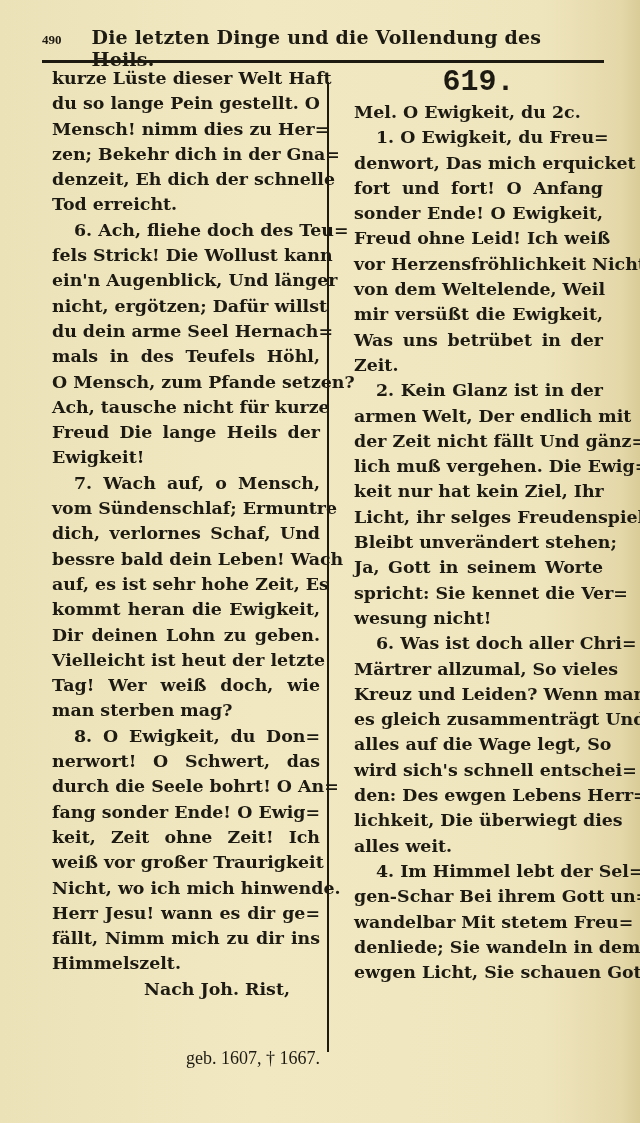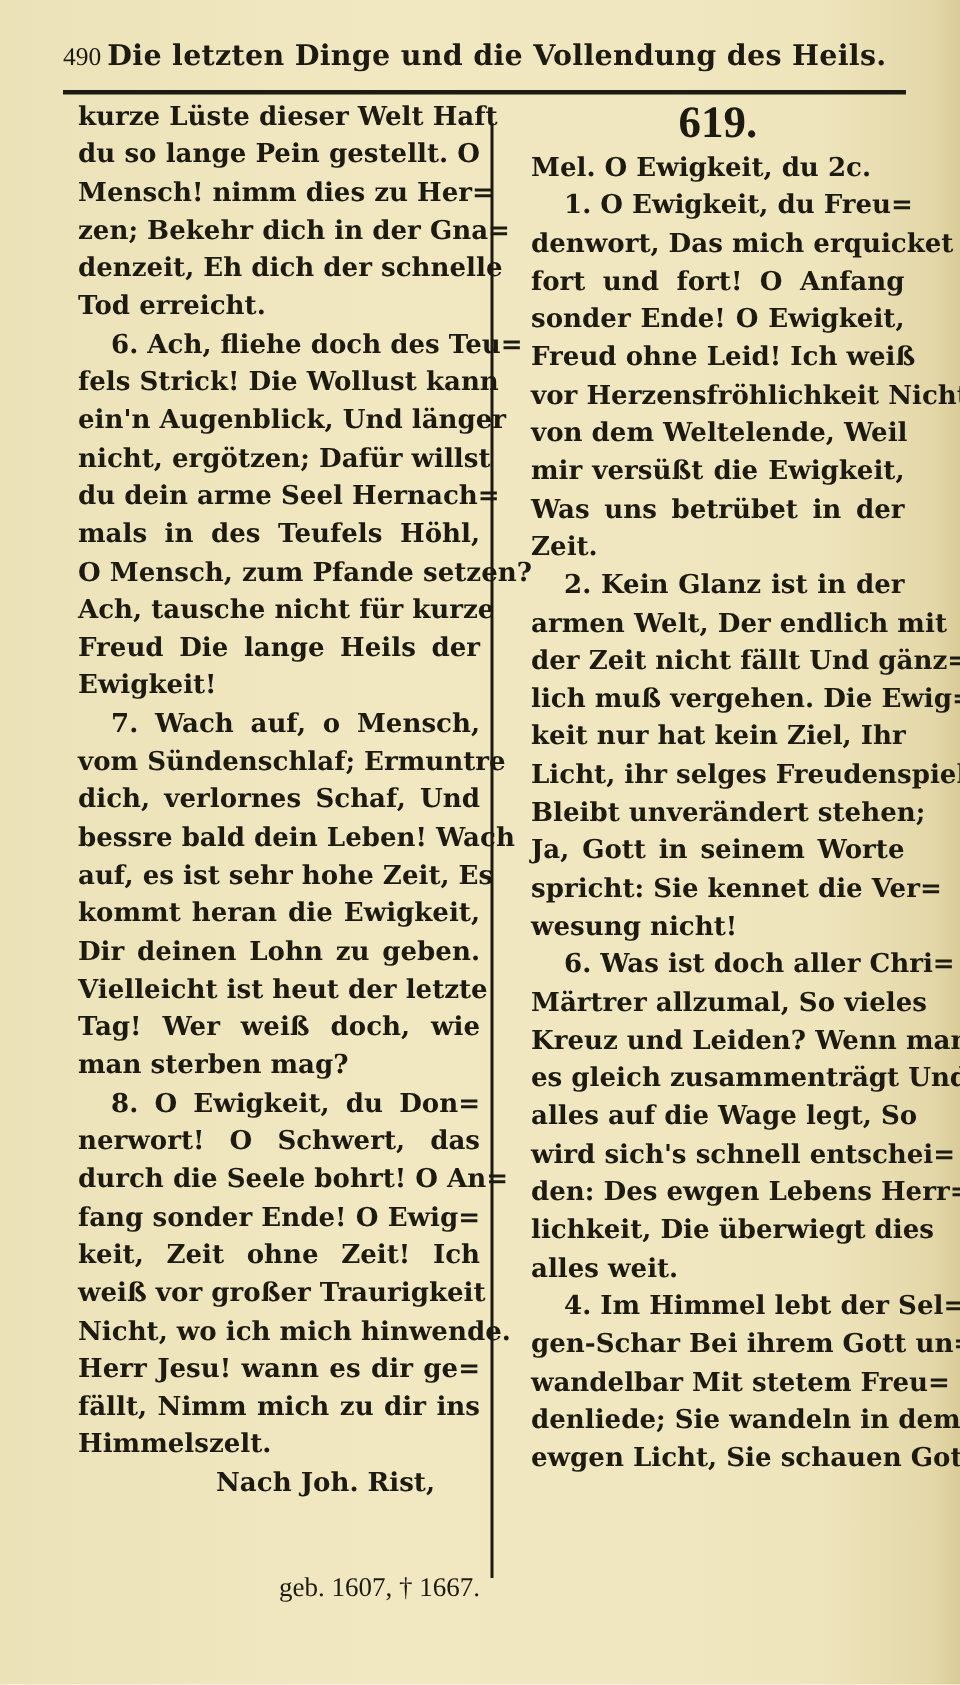--- a/index.html
+++ b/index.html
@@ -16,22 +16,22 @@
     }
     .page {
       position: absolute; left: 0; top: 0; width: 640px; height: 1123px;
     }
     .running-head {
       position: absolute; left: 42px; top: 26px; width: 560px; height: 32px;
       display: flex; align-items: baseline;
       font-size: 19px; font-weight: bold;
     }
     .page-number {
-      font-family: "Liberation Serif", serif; font-weight: normal; font-size: 17px;
-      margin-right: 4px;
+      font-family: "Liberation Serif", serif; font-weight: bold; font-size: 13px;
+      margin-right: 30px;
     }
     .head-title { letter-spacing: 0.2px; }
     .head-rule {
       position: absolute; left: 42px; top: 60px; width: 562px; height: 3px;
       background: #1d1a12;
     }
     .col {
       position: absolute; top: 66px;
       font-size: 17.4px; line-height: 25.3px; font-weight: bold;
       text-align: justify;
@@ -45,21 +45,21 @@
     .line {
       display: block; white-space: nowrap;
       text-align-last: justify; text-align: justify;
       height: 25.3px;
     }
     .line.last { text-align-last: left; }
     .line.indent { padding-left: 22px; }
     .hymn-number {
       display: block; text-align: center;
       font-size: 30px; line-height: 40px; font-weight: 900;
-      font-family: Liberation Serif, serif;
+      font-family: Liberation Mono, monospace;
       margin-top: -4px; margin-bottom: -2px;
     }
     .melody { display: block; text-align: left; height: 25.3px; }
     .attribution {
       display: block; text-align: right; height: 25.3px; white-space: nowrap;
     }
     .attr-1 { padding-right: 30px; }
     .attr-2 { font-weight: normal; font-family: "Liberation Serif", serif; font-size: 18px; margin-top: 44px; }
   </style>
 </head>

